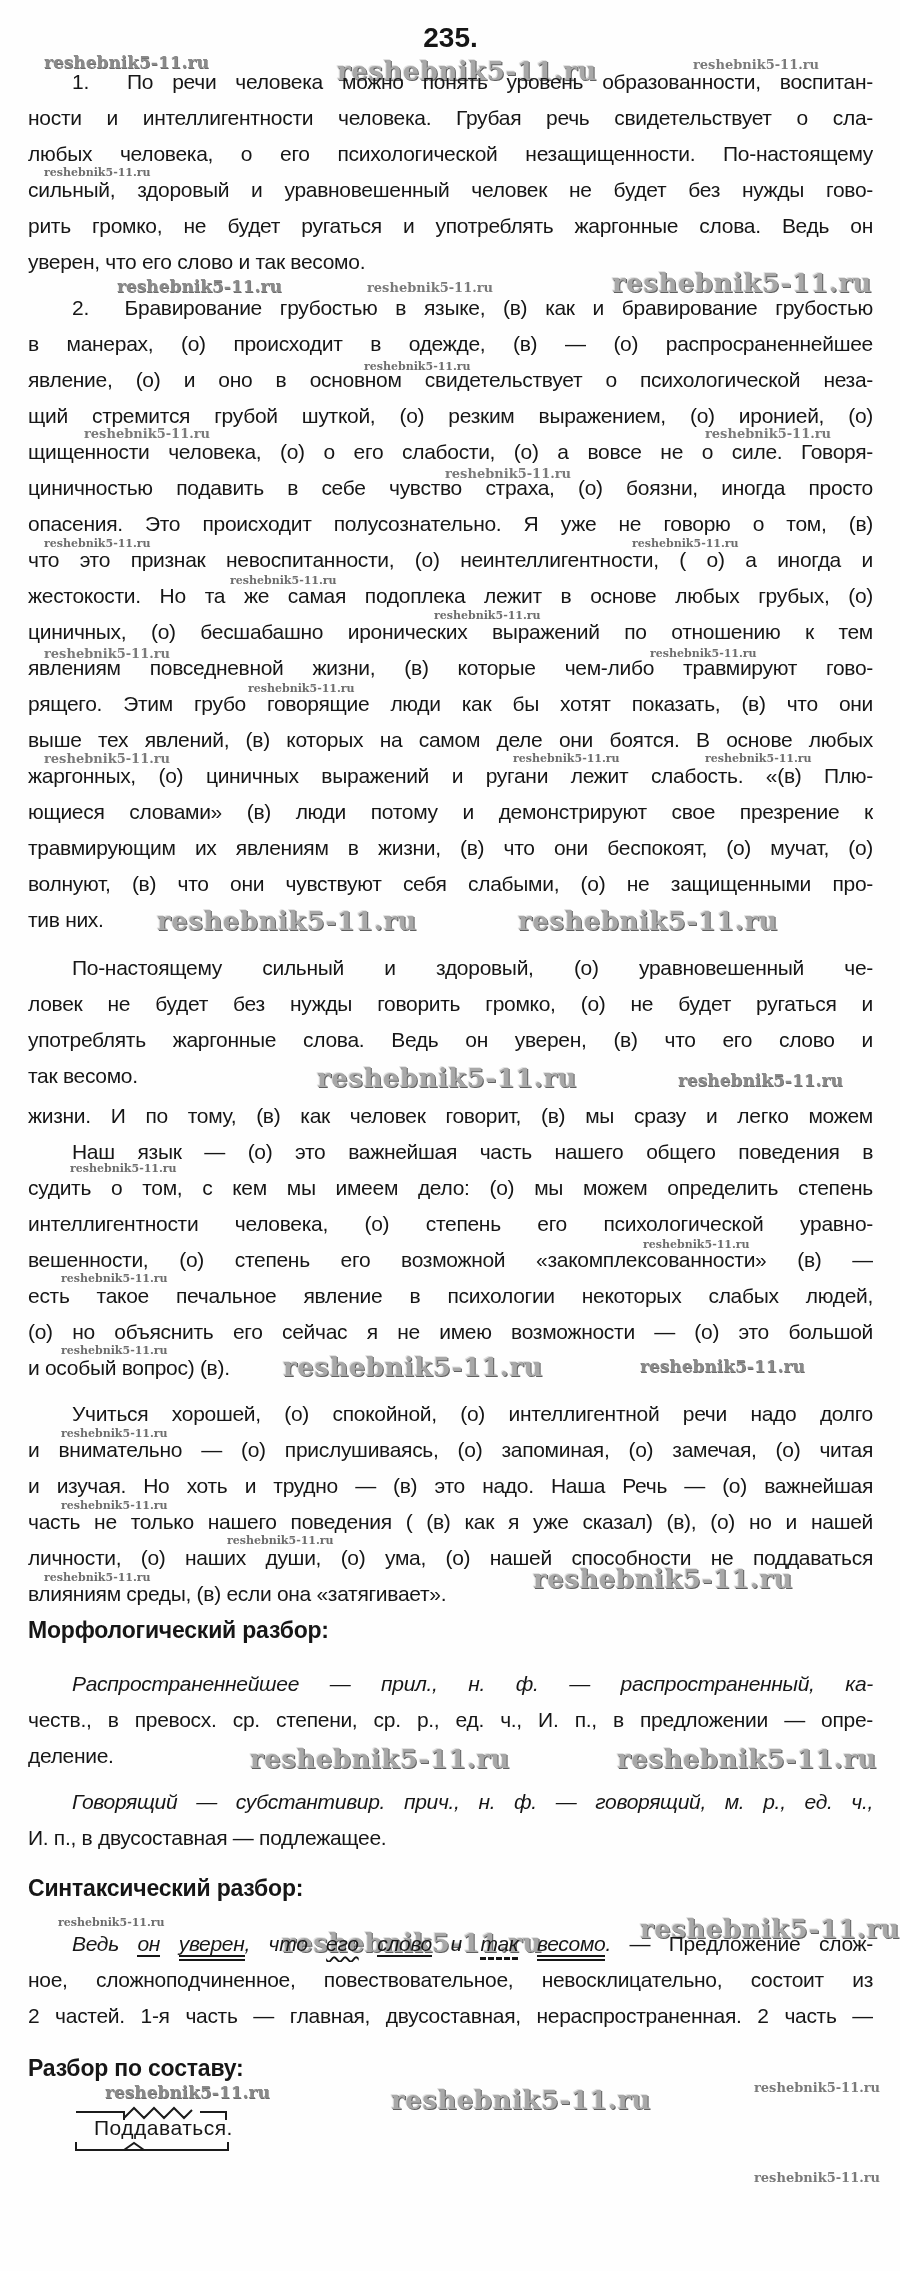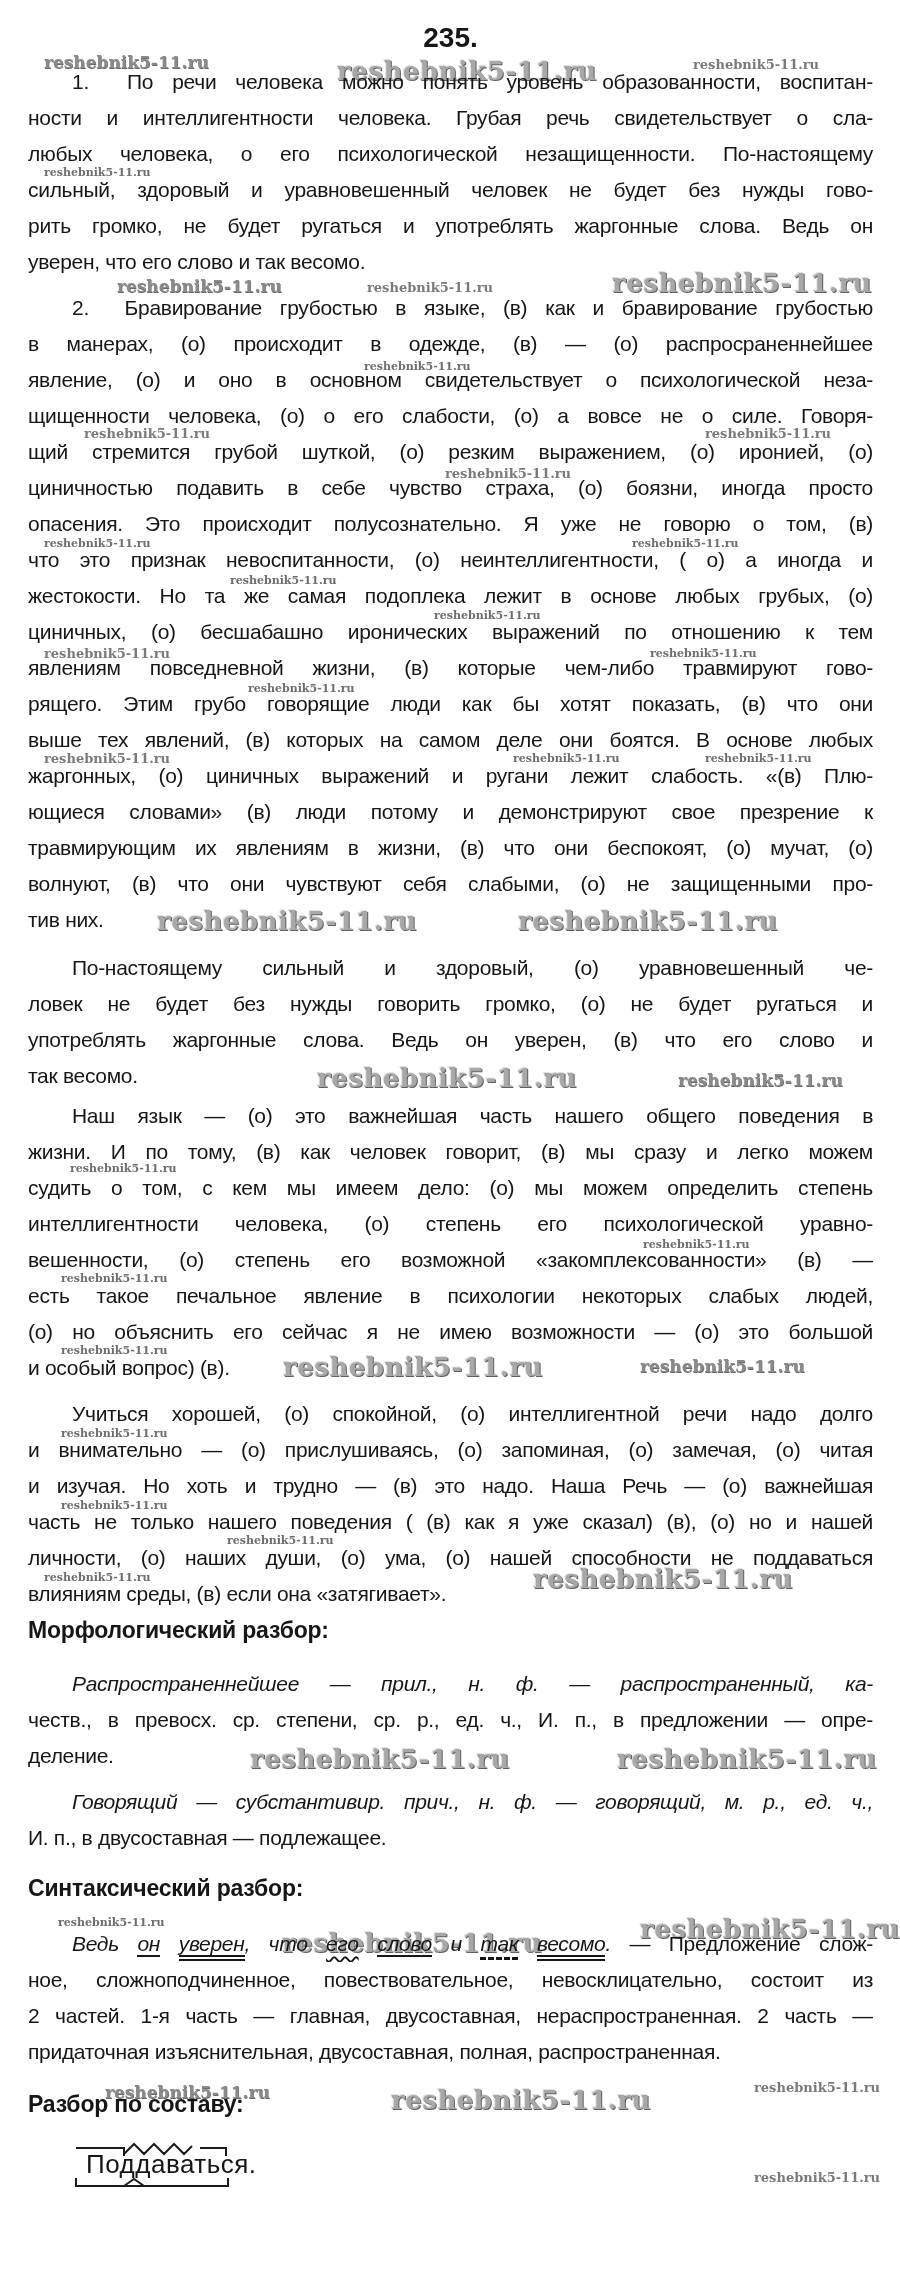--- a/index.html
+++ b/index.html
@@ -55,22 +55,22 @@
   .ud{text-decoration:underline;text-decoration-style:dashed;
       text-decoration-thickness:2.5px;text-underline-offset:6px;}
   
   .b0{margin-top:10px}.b1{margin-top:10px}.b2{margin-top:12px}
   .b3{margin-top:4px}.b4{margin-top:10px}.b5{margin-top:0}
   .b6{margin-top:18px}.b7{margin-top:10px}.b8{margin-top:14px}
   .b9{margin-top:20px}.b10{margin-top:16px}.b11{margin-top:14px}
   
   .word-box{position:relative;margin-left:40px;width:200px;height:62px;}
   .word-box .w{
-    position:absolute;left:18px;top:13px;
-    font-size:26px;letter-spacing:.5px;line-height:30px;
+    position:absolute;left:26px;top:13px;
+    font-size:21px;letter-spacing:.5px;line-height:30px;
   }
   .word-box svg{position:absolute;left:0;top:0;}
 </style>
 </head>
 <body>
 
 <div class="page">
   <div id="watermarks">
       <div class="wm md" style="left: 44px; top: 52px;">reshebnik5-11.ru</div>
       <div class="wm lg" style="left: 337px; top: 56px;">reshebnik5-11.ru</div>
@@ -126,22 +126,22 @@
         <div class="ln">ности и интеллигентности человека. Грубая речь свидетельствует о сла-</div>
         <div class="ln">любых человека, о его психологической незащищенности. По-настоящему</div>
         <div class="ln">сильный, здоровый и уравновешенный человек не будет без нужды гово-</div>
         <div class="ln">рить громко, не будет ругаться и употреблять жаргонные слова. Ведь он</div>
         <div class="ln last">уверен, что его слово и так весомо.</div>
       </div>
       <div class="para b1">
         <div class="ln ind">2.&nbsp;&nbsp;Бравирование грубостью в языке, (в) как и бравирование грубостью</div>
         <div class="ln">в манерах, (о) происходит в одежде, (в) — (о) распросраненнейшее</div>
         <div class="ln">явление, (о) и оно в основном свидетельствует о психологической неза-</div>
+        <div class="ln">щий стремится грубой шуткой, (о) резким выражением, (о) иронией, (о)</div>
         <div class="ln">щищенности человека, (о) о его слабости, (о) а вовсе не о силе. Говоря-</div>
-        <div class="ln">щий стремится грубой шуткой, (о) резким выражением, (о) иронией, (о)</div>
         <div class="ln">циничностью подавить в себе чувство страха, (о) боязни, иногда просто</div>
         <div class="ln">опасения. Это происходит полусознательно. Я уже не говорю о том, (в)</div>
         <div class="ln">что это признак невоспитанности, (о) неинтеллигентности, ( о) а иногда и</div>
         <div class="ln">жестокости. Но та же самая подоплека лежит в основе любых грубых, (о)</div>
         <div class="ln">циничных, (о) бесшабашно иронических выражений по отношению к тем</div>
         <div class="ln">явлениям повседневной жизни, (в) которые чем-либо травмируют гово-</div>
         <div class="ln">рящего. Этим грубо говорящие люди как бы хотят показать, (в) что они</div>
         <div class="ln">выше тех явлений, (в) которых на самом деле они боятся. В основе любых</div>
         <div class="ln">жаргонных, (о) циничных выражений и ругани лежит слабость. «(в) Плю-</div>
         <div class="ln">ющиеся словами» (в) люди потому и демонстрируют свое презрение к</div>
@@ -149,22 +149,22 @@
         <div class="ln">волнуют, (в) что они чувствуют себя слабыми, (о) не защищенными про-</div>
         <div class="ln last">тив них.</div>
       </div>
       <div class="para b2">
         <div class="ln ind">По-настоящему сильный и здоровый, (о) уравновешенный че-</div>
         <div class="ln">ловек не будет без нужды говорить громко, (о) не будет ругаться и</div>
         <div class="ln">употреблять жаргонные слова. Ведь он уверен, (в) что его слово и</div>
         <div class="ln last">так весомо.</div>
       </div>
       <div class="para b3">
+        <div class="ln">жизни. И по тому, (в) как человек говорит, (в) мы сразу и легко можем</div>
         <div class="ln ind">Наш язык — (о) это важнейшая часть нашего общего поведения в</div>
-        <div class="ln">жизни. И по тому, (в) как человек говорит, (в) мы сразу и легко можем</div>
         <div class="ln">судить о том, с кем мы имеем дело: (о) мы можем определить степень</div>
         <div class="ln">интеллигентности человека, (о) степень его психологической уравно-</div>
         <div class="ln">вешенности, (о) степень его возможной «закомплексованности» (в) —</div>
         <div class="ln">есть такое печальное явление в психологии некоторых слабых людей,</div>
         <div class="ln">(о) но объяснить его сейчас я не имею возможности — (о) это большой</div>
         <div class="ln last">и особый вопрос) (в).</div>
       </div>
       <div class="para b4">
         <div class="ln ind">Учиться хорошей, (о) спокойной, (о) интеллигентной речи надо долго</div>
         <div class="ln">и внимательно — (о) прислушиваясь, (о) запоминая, (о) замечая, (о) читая</div>
@@ -181,21 +181,20 @@
       </div>
       <div class="para b7">
         <div class="ln ind it">Говорящий — субстантивир. прич., н. ф. — говорящий, м. р., ед. ч.,</div>
         <div class="ln last">И. п., в двусоставная — подлежащее.</div>
       </div>
       <div class="heading b8">Синтаксический разбор:</div>
       <div class="para b9">
         <div class="ln ind"><span class="it">Ведь </span><span class="it u1">он</span><span class="it"> </span><span class="it u2">уверен</span><span class="it">, что </span><span class="it uw">его</span><span class="it"> </span><span class="it u1">слово</span><span class="it"> и </span><span class="it ud">так</span><span class="it"> </span><span class="it u2">весомо</span><span class="it">. </span><span>— Предложение слож-</span></div>
         <div class="ln">ное, сложноподчиненное, повествовательное, невосклицательно, состоит из</div>
         <div class="ln">2 частей. 1-я часть — главная, двусоставная, нераспространенная. 2 часть —</div>
-        <div class="ln last">придаточная изъяснительная, двусоставная, полная, распространенная.</div>
       </div>
       <div class="heading b10">Разбор по составу:</div>
       <div class="word-box b11">
         <span class="w">Поддаваться.</span>
         <svg width="200" height="62" viewBox="0 0 200 62">
           <polyline points="8,12 56,12 56,20" fill="none" stroke="#1b1b1b" stroke-width="2"></polyline>
           <polyline points="56,18 66,8 76,18 86,8 96,18 106,8 116,18 124,10" fill="none" stroke="#1b1b1b" stroke-width="2"></polyline>
           <polyline points="132,12 158,12 158,20" fill="none" stroke="#1b1b1b" stroke-width="2"></polyline>
           <polyline points="8,42 8,50 160,50 160,42" fill="none" stroke="#1b1b1b" stroke-width="2"></polyline>
           <polyline points="56,50 66,43 76,50" fill="none" stroke="#1b1b1b" stroke-width="2"></polyline>

